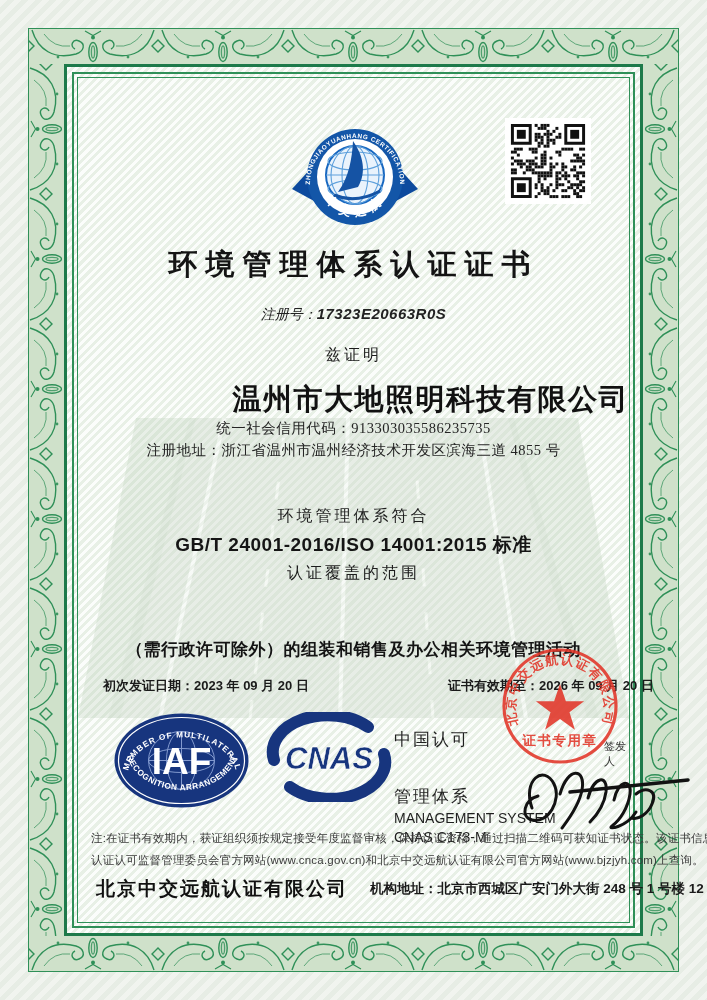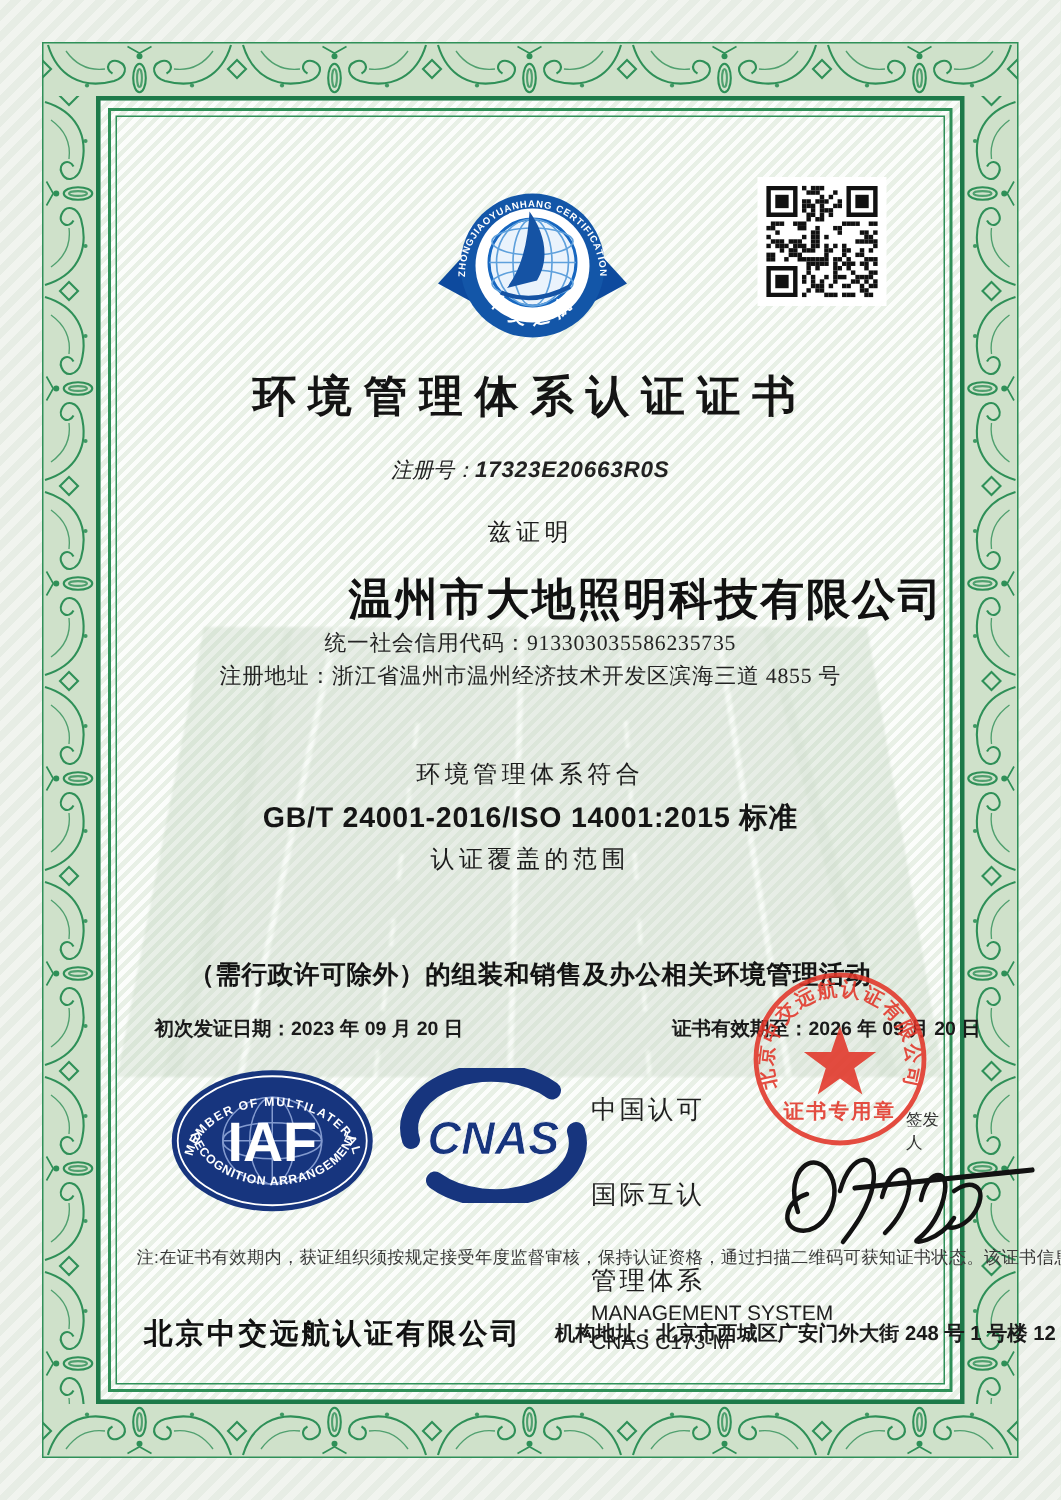--- a/index.html
+++ b/index.html
@@ -406,21 +406,20 @@
     <svg class="abs" style="left:188px;top:634px" width="126" height="90" viewBox="0 0 126 90">
       <g stroke="#17357e" fill="none" stroke-linecap="round">
         <path d="M8,48 A55,37 0 0 1 102,15" stroke-width="12"></path>
         <path d="M118,42 A55,37 0 0 1 24,75" stroke-width="12"></path>
       </g>
       <text x="63" y="57" text-anchor="middle" font-size="31" font-weight="bold" font-style="italic" fill="#17357e" stroke="#ffffff" stroke-width="0.5" font-family="Liberation Sans,sans-serif">CNAS</text>
     </svg>
 
     <div class="abs accblock">
       <div class="cn">中国认可</div>
-      <div class="cn">国际互认</div>
       <div class="cn">管理体系</div>
       <div class="en">MANAGEMENT SYSTEM</div>
       <div class="en">CNAS C173-M</div>
     </div>
 
     <svg class="abs seal" style="left:422px;top:568px" width="120" height="120" viewBox="0 0 120 120" opacity="0.88">
       <defs>
         <path id="sealArc" d="M17,76 A45,45 0 1 1 103,76" fill="none"></path>
       </defs>
       <circle cx="60" cy="60" r="56" fill="none" stroke="#e23528" stroke-width="3.2"></circle>
@@ -438,20 +437,21 @@
         <path d="M22,58 C12,30 34,14 44,34 C52,50 38,74 22,70 C10,67 14,50 28,46"></path>
         <path d="M50,44 C58,16 76,18 72,40 C69,56 58,70 52,78"></path>
         <path d="M78,48 C84,26 98,24 96,42 C94,56 86,66 80,72"></path>
         <path d="M104,50 C108,30 122,28 120,44 C118,58 110,70 102,76 C96,80 116,78 126,62"></path>
         <path d="M60,42 L178,30" stroke-width="3.5"></path>
         <path d="M126,44 C136,36 148,40 142,54 C138,64 128,70 122,68"></path>
       </g>
     </svg>
 
     <div class="abs note" style="top:753px">注:在证书有效期内，获证组织须按规定接受年度监督审核，保持认证资格，通过扫描二维码可获知证书状态。该证书信息还可在国家</div>
+    <div class="abs note" style="top:775px">认证认可监督管理委员会官方网站(www.cnca.gov.cn)和北京中交远航认证有限公司官方网站(www.bjzjyh.com)上查询。</div>
 
     <div class="abs issuer">北京中交远航认证有限公司</div>
     <div class="abs orgaddr">机构地址：北京市西城区广安门外大街 248 号 1 号楼 12 层 1205 号</div>
 
    </div>
   </div>
  </div>
 </div>
 
 </body></html>

